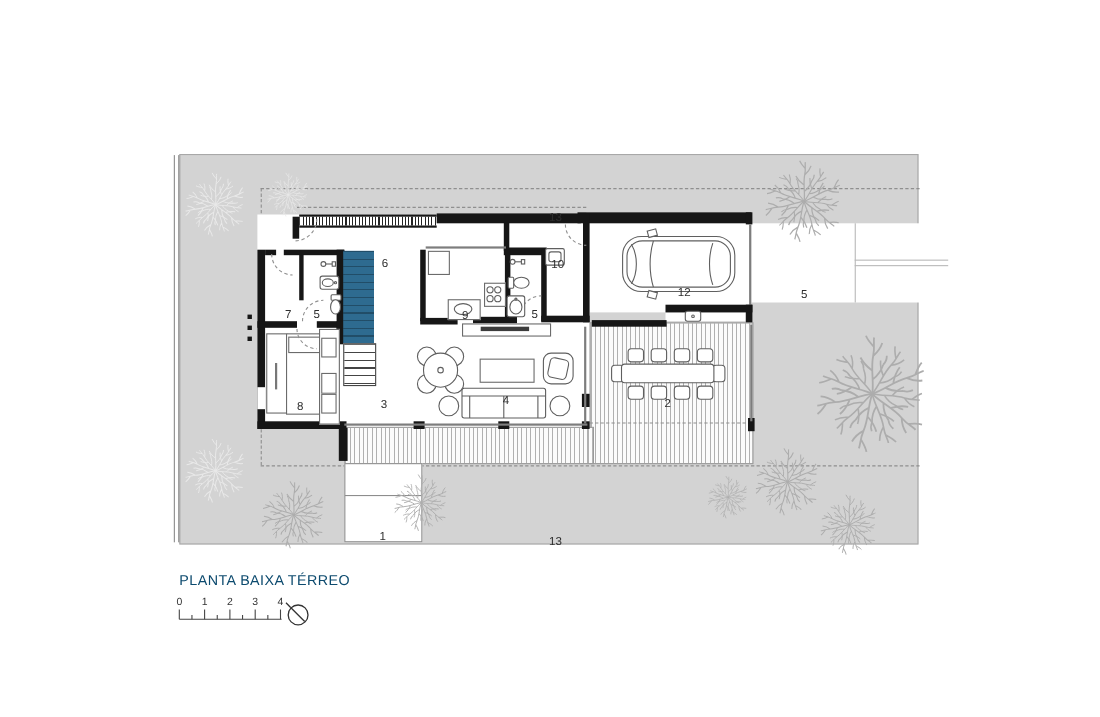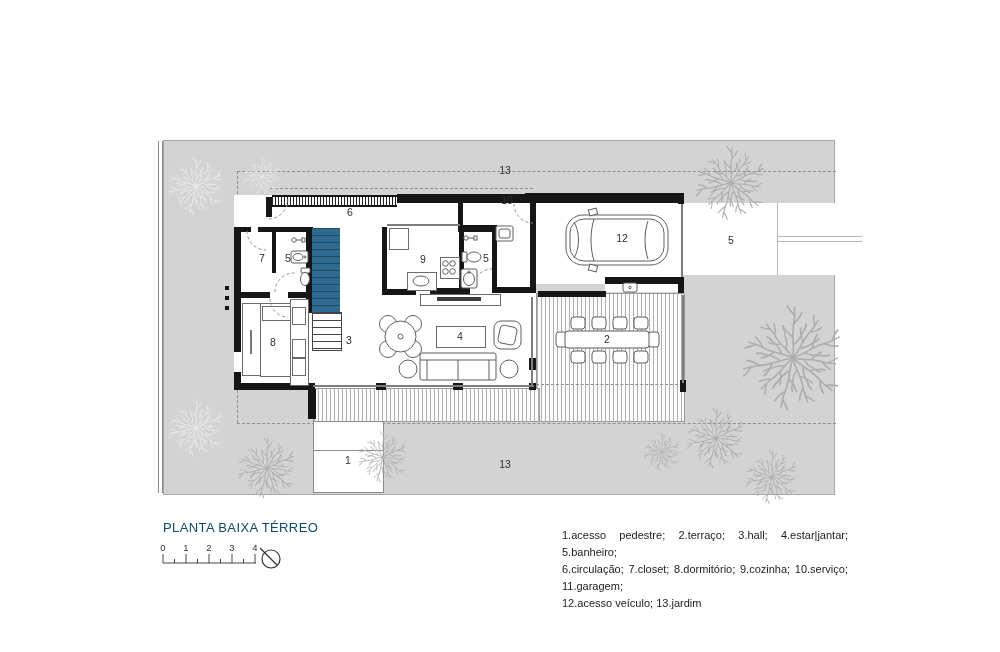--- a/index.html
+++ b/index.html
@@ -20,21 +20,21 @@
   .hatch{position:absolute;background:repeating-linear-gradient(90deg,#222 0 1px,#fff 1px 3px);
          border-top:2px solid var(--wall-fill,#161616);border-bottom:2px solid var(--wall-fill,#161616);}
   .deck{position:absolute;border:1px solid #9a9a9a;
         background:repeating-linear-gradient(90deg,var(--deck-line,#b0b0b0) 0 1px,#fbfbfb 1px 4px);}
   .stair-blue{position:absolute;background:var(--stair-fill,#2e6b90);
         background-image:repeating-linear-gradient(180deg,rgba(0,0,0,.28) 0 1px,transparent 1px 7px);}
   .treads{position:absolute;border:1px solid #444;
         background:#fff;background-image:repeating-linear-gradient(180deg,#444 0 1px,transparent 1px 7px);}
   .furn{position:absolute;background:#fff;border:1px solid #6b6b6b;}
   .furn-dark{position:absolute;background:#3c3c3c;}
-  .lbl{position:absolute;transform:translate(-50%,-50%);font-size:10.5px;color:#2e2e2e;}
+  .lbl{position:absolute;transform:translate(-50%,-50%);font-size:10.5px;color:#2e2e2e;margin-top:28px;}
   .overlay{position:absolute;left:0;top:0;pointer-events:none;}
   .t-l{stroke:var(--tree-light,#e9e9e9);fill:none;stroke-width:1;}
   .t-d{stroke:var(--tree-dark,#adadad);fill:none;stroke-width:1;}
   .arc{fill:none;stroke:#8f8f8f;stroke-width:1;stroke-dasharray:3 2.5;}
   .f{fill:#fff;stroke:#5f5f5f;stroke-width:1;}
   .fl{fill:none;stroke:#5f5f5f;stroke-width:1;}
   .dk{fill:none;stroke:#333;stroke-width:1.2;}
   .title{position:absolute;font-size:13px;letter-spacing:.4px;color:#0c4a6e;}
   .tick-num{position:absolute;transform:translateX(-50%);font-size:9.5px;color:#333;}
   .legend{position:absolute;width:286px;font-size:11px;line-height:17px;color:#222;}
@@ -268,33 +268,28 @@
   <span class="lbl" style="left:348px;top:460px;">1</span>
   <span class="lbl" style="left:607px;top:339px;">2</span>
   <span class="lbl" style="left:349px;top:340px;">3</span>
   <span class="lbl" style="left:460px;top:336px;">4</span>
   <span class="lbl" style="left:288px;top:258px;">5</span>
   <span class="lbl" style="left:486px;top:258px;">5</span>
   <span class="lbl" style="left:350px;top:212px;">6</span>
   <span class="lbl" style="left:262px;top:258px;">7</span>
   <span class="lbl" style="left:273px;top:342px;">8</span>
   <span class="lbl" style="left:423px;top:259px;">9</span>
-  <span class="lbl" style="left:507px;top:200px;">10</span>
+  <span class="lbl" style="left:507px;top:213px;">10</span>
   <span class="lbl" style="left:622px;top:238px;">12</span>
   <span class="lbl" style="left:731px;top:240px;">5</span>
   <span class="lbl" style="left:505px;top:170px;">13</span>
   <span class="lbl" style="left:505px;top:464px;">13</span>
 
   <div class="title" style="left:163px;top:520px;">PLANTA BAIXA TÉRREO</div>
 
   <span class="tick-num" style="left:163px;top:542px;">0</span>
   <span class="tick-num" style="left:186px;top:542px;">1</span>
   <span class="tick-num" style="left:209px;top:542px;">2</span>
   <span class="tick-num" style="left:232px;top:542px;">3</span>
   <span class="tick-num" style="left:255px;top:542px;">4</span>
 
-  <div class="legend" style="left:562px;top:527px;">
-    <div class="j">1.acesso pedestre; 2.terraço; 3.hall; 4.estar|jantar; 5.banheiro;</div>
-    <div class="j">6.circulação; 7.closet; 8.dormitório; 9.cozinha; 10.serviço; 11.garagem;</div>
-    <div>12.acesso veículo; 13.jardim</div>
-  </div>
 
 </div>
 
 </body></html>

